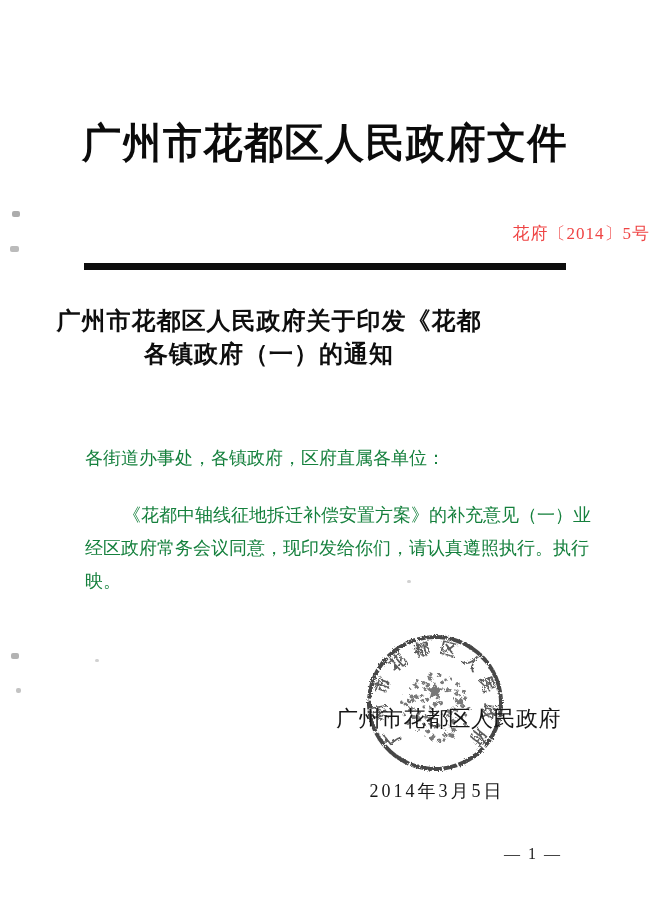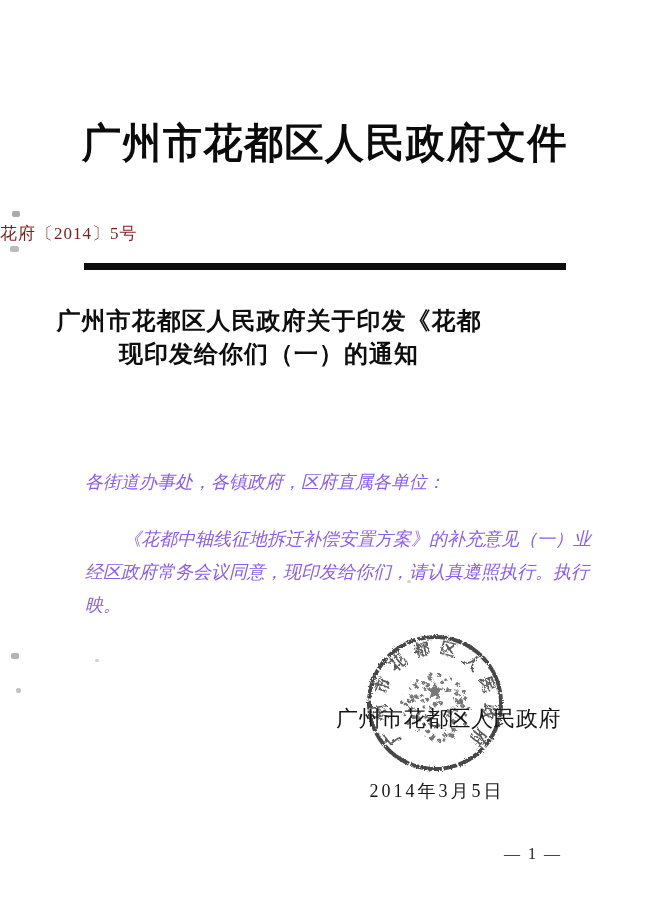--- a/index.html
+++ b/index.html
@@ -15,37 +15,37 @@
   .letterhead {
     position: absolute; top: 116px; left: 0; width: 650px;
     text-align: center;
     font-size: 39px; font-weight: bold; letter-spacing: 1.5px;
     color: #0b0b0b;
     white-space: nowrap;
     transform: scaleY(1.05);
   }
   .doc-number {
     position: absolute; top: 222px; left: 0; width: 650px;
-    text-align: left;
-    font-size: 17px; letter-spacing: 1px; color: #7f1d1d;
+    text-align: right;
+    font-size: 17px; letter-spacing: 1px; color: #ef4444;
   }
   .red-rule {
     position: absolute; top: 263px; left: 84px;
     width: 482px; height: 7px;
     background: #0d0d0d;
   }
   .doc-title {
     position: absolute; top: 305px; left: 0; width: 538px;
     text-align: center;
     font-size: 24px; font-weight: bold; line-height: 33px;
     letter-spacing: 1px; color: #0e0e0e;
   }
   .body-block {
-    position: absolute; top: 466px; left: 85px; width: 486px;
-    font-size: 18px; line-height: 33px; color: #8b5cf6; font-style: italic;
+    position: absolute; top: 442px; left: 85px; width: 486px;
+    font-size: 18px; line-height: 33px; color: #15803d;
   }
   .body-line { white-space: nowrap; }
   .body-line.indent { padding-left: 38px; margin-top: 24px; }
   .seal-wrap {
     position: absolute; top: 628px; left: 360px;
     width: 150px; height: 150px;
   }
   .signature {
     position: absolute; top: 704px; left: 336px; width: 204px;
     text-align: center; font-size: 22px; letter-spacing: 0.5px;
@@ -82,21 +82,21 @@
 <div class="page">
 
   <div class="letterhead">广州市花都区人民政府文件</div>
 
   <div class="doc-number">花府〔2014〕5号</div>
 
   <div class="red-rule"></div>
 
   <div class="doc-title">
     <div>广州市花都区人民政府关于印发《花都</div>
-    <div>现印发给你们（一）的通知</div>
+    <div>各镇政府（一）的通知</div>
   </div>
 
   <div class="body-block">
     <div class="body-line">各街道办事处，各镇政府，区府直属各单位：</div>
     <div class="body-line indent">《花都中轴线征地拆迁补偿安置方案》的补充意见（一）业</div>
     <div class="body-line">经区政府常务会议同意，现印发给你们，请认真遵照执行。执行</div>
     <div class="body-line">映。</div>
   </div>
 
   <div class="seal-wrap">

